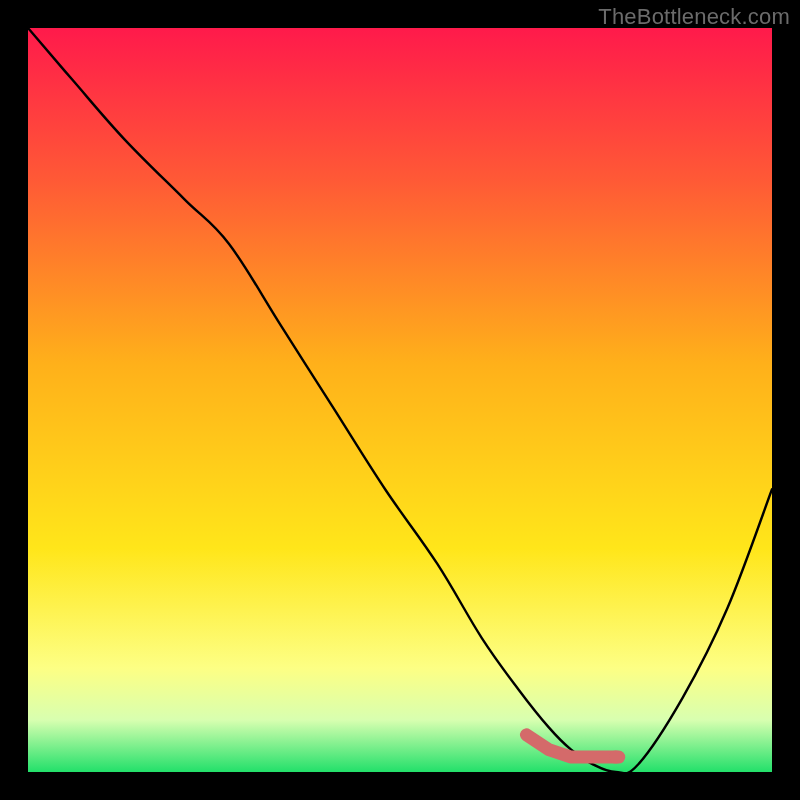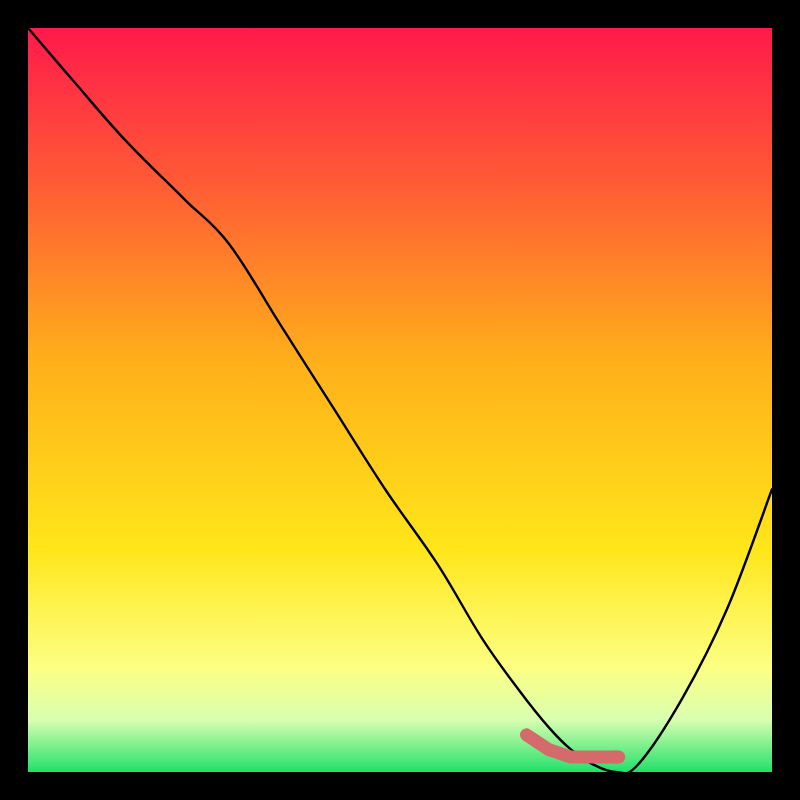--- a/index.html
+++ b/index.html
@@ -30,20 +30,21 @@
     color: #6b6b6b;
     font-size: 22px;
     font-weight: 500;
     letter-spacing: 0.2px;
   }
 </style>
 </head>
 <body>
 
 <div class="frame">
+  <div class="watermark">TheBottleneck.com</div>
 
   <svg class="plot" viewBox="0 0 744 744" preserveAspectRatio="none">
     <defs>
       <linearGradient id="bg-grad" x1="0" y1="0" x2="0" y2="1">
           <stop offset="0%" stop-color="#ff1a4b"></stop>
           <stop offset="20%" stop-color="#ff5836"></stop>
           <stop offset="45%" stop-color="#ffb01a"></stop>
           <stop offset="70%" stop-color="#ffe61a"></stop>
           <stop offset="86%" stop-color="#fdff84"></stop>
           <stop offset="93%" stop-color="#d8ffb0"></stop>

